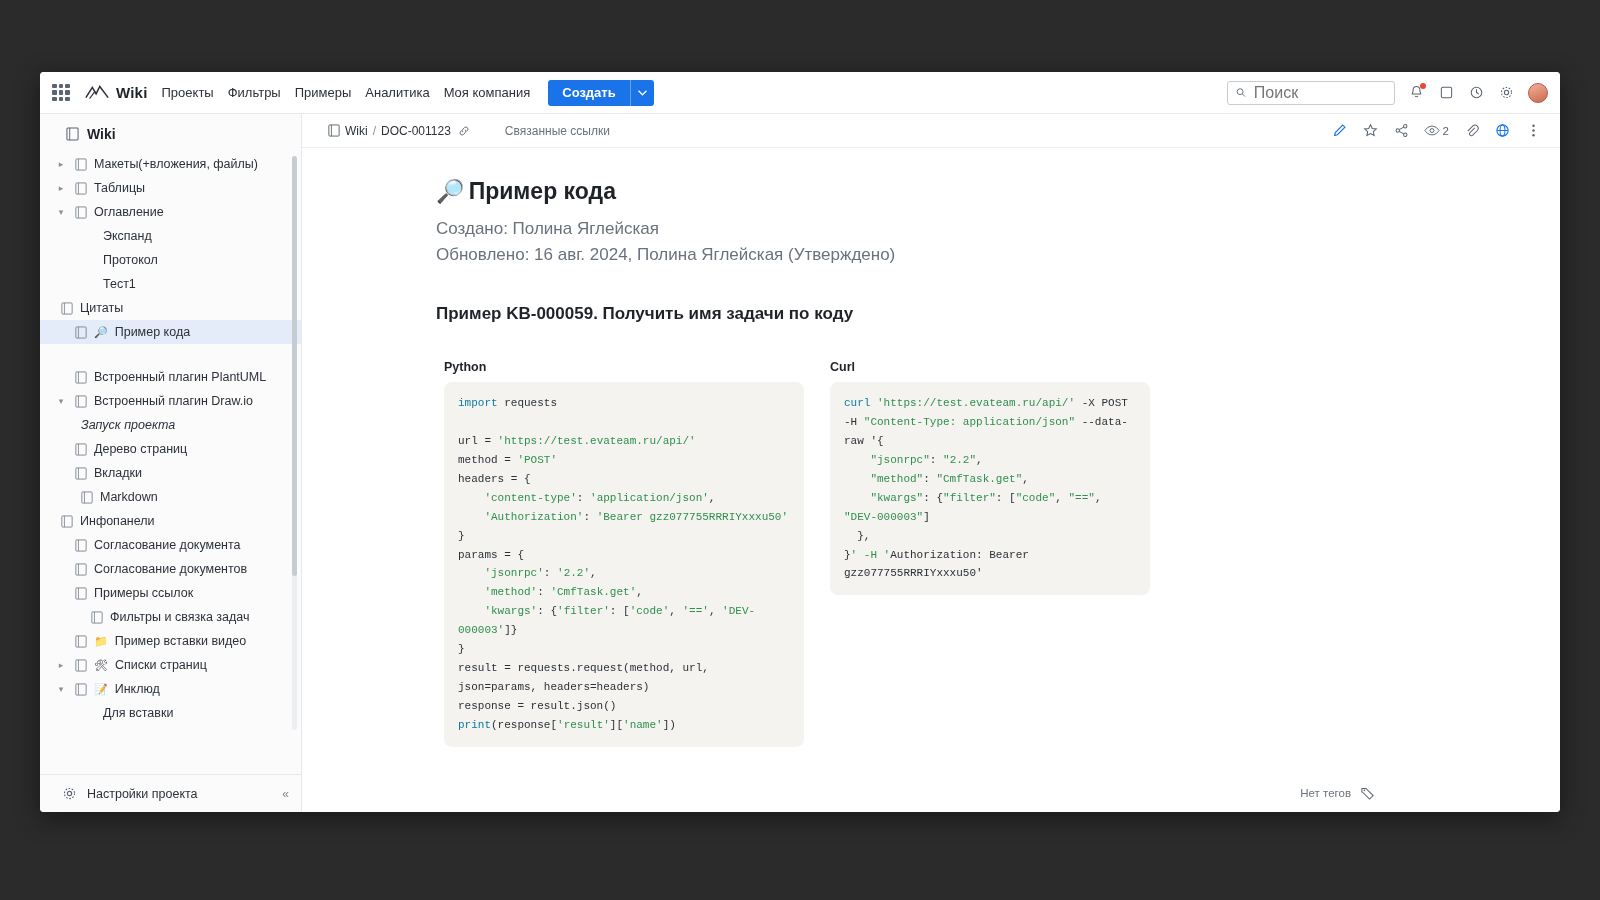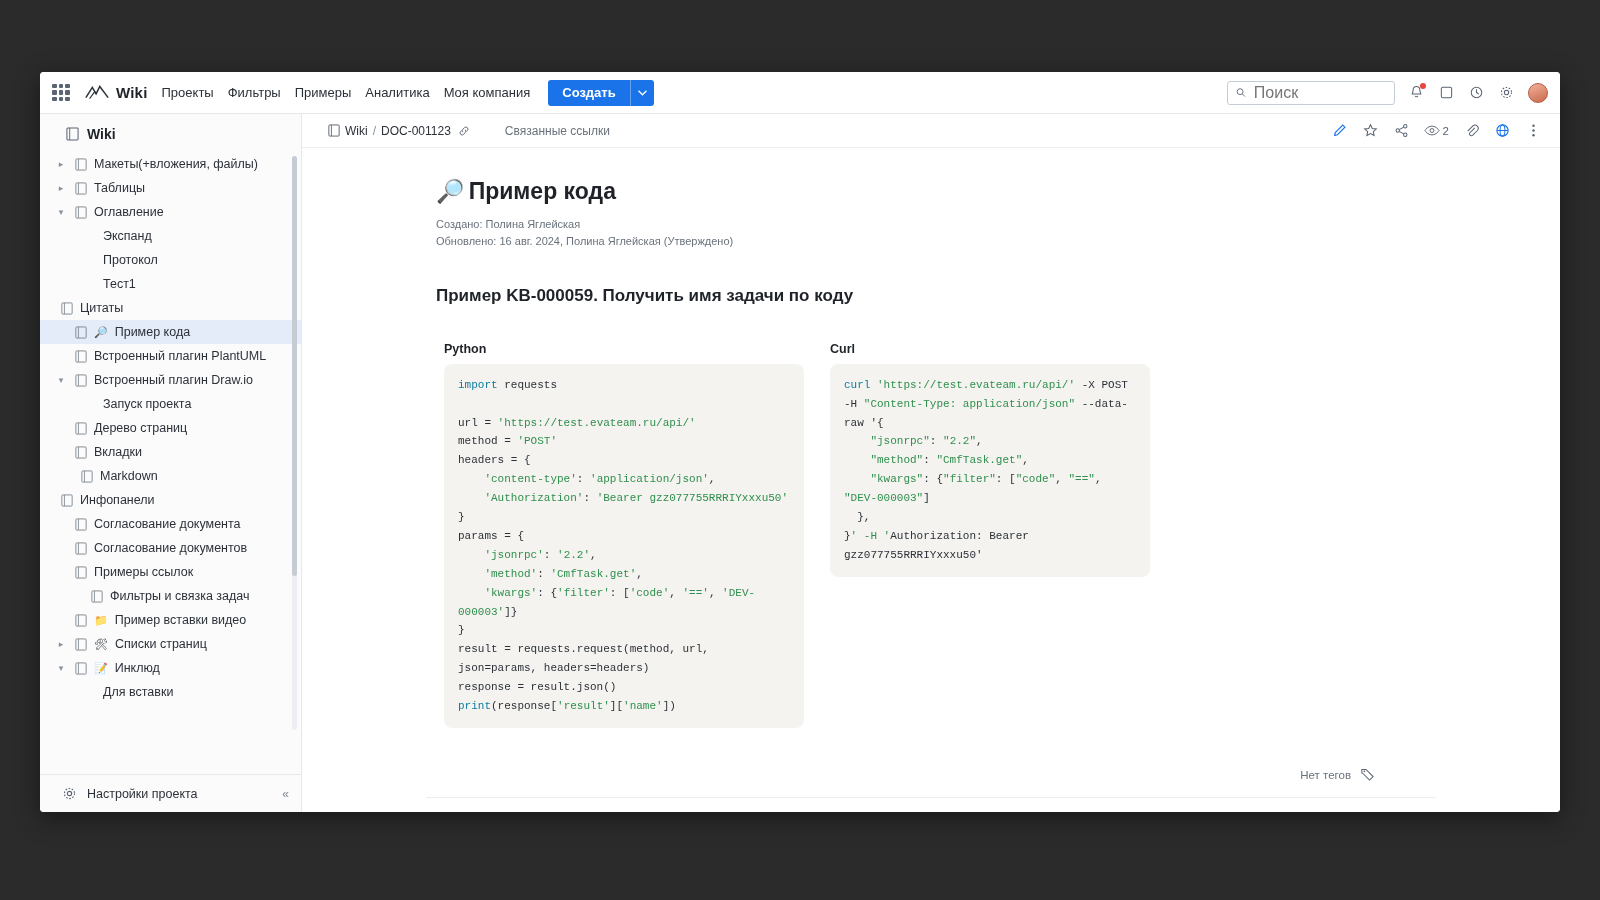--- a/index.html
+++ b/index.html
@@ -121,21 +121,21 @@
   .linked { font-size: 12px; color: #6a727c; cursor: pointer; margin-left: 22px; }
   .crumb-actions { margin-left: auto; display: flex; align-items: center; gap: 14px; color: #5a6472; }
   .viewcount { display: flex; align-items: center; gap: 3px; font-size: 11.5px; color: #5a6472; cursor: pointer; }
 
   .content { flex: 1; overflow: hidden; padding: 18px 0 0 0; position: relative; }
   .doc-wrap { width: 1010px; margin: 0 auto; padding-left: 10px; }
   h1.title {
     font-size: 23px; line-height: 1.2; margin: 12px 0 10px 0; color: #1f2329; font-weight: 700;
     display: flex; align-items: center; gap: 4px;
   }
-  .meta { font-size: 11px; color: #6a727c; line-height: 1.55; }
+  .meta { font-size: 17px; color: #6a727c; line-height: 1.55; }
   h2.sub { font-size: 17px; color: #1f2329; font-weight: 600; margin: 36px 0 0 0; }
 
   .code-cols { display: flex; gap: 26px; margin-top: 36px; padding-left: 8px; }
   .code-col { }
   .code-col.python { width: 360px; }
   .code-col.curl { width: 320px; }
   .code-label { font-size: 12.5px; font-weight: 700; color: #1f2329; margin-bottom: 8px; }
   pre.code {
     background: #f4f3ef; margin: 0; padding: 12px 14px;
     font-family: "Liberation Mono", "DejaVu Sans Mono", monospace;
@@ -302,41 +302,41 @@
               <span class="caret"></span>
               <span class="doc">
                 <svg width="12" height="13" viewBox="0 0 14 15">
                   <rect x="1" y="1" width="12" height="13" rx="1" fill="none" stroke="#7f8893" stroke-width="1.1"></rect>
                   <path d="M4 1v13" stroke="#7f8893" stroke-width="1"></path>
                 </svg>
               </span>
               <span class="emoji">🔎</span>
               <span>Пример кода</span>
             </div>
-            <div class="sb-item" style="padding-left: 14px;">
+            <div class="sb-item" style="padding-left: 14px; margin-top: 21px;">
               <span class="caret"></span>
               <span class="doc">
                 <svg width="12" height="13" viewBox="0 0 14 15">
                   <rect x="1" y="1" width="12" height="13" rx="1" fill="none" stroke="#7f8893" stroke-width="1.1"></rect>
                   <path d="M4 1v13" stroke="#7f8893" stroke-width="1"></path>
                 </svg>
               </span>
               <span>Встроенный плагин PlantUML</span>
             </div>
             <div class="sb-item" style="padding-left: 14px;">
               <span class="caret">▾</span>
               <span class="doc">
                 <svg width="12" height="13" viewBox="0 0 14 15">
                   <rect x="1" y="1" width="12" height="13" rx="1" fill="none" stroke="#7f8893" stroke-width="1.1"></rect>
                   <path d="M4 1v13" stroke="#7f8893" stroke-width="1"></path>
                 </svg>
               </span>
               <span>Встроенный плагин Draw.io</span>
             </div>
-            <div class="sb-item" style="padding-left: 42px;">
+            <div class="sb-item" style="padding-left: 20px; font-style: italic;">
               <span class="caret"></span>
               <span>Запуск проекта</span>
             </div>
             <div class="sb-item" style="padding-left: 14px;">
               <span class="caret"></span>
               <span class="doc">
                 <svg width="12" height="13" viewBox="0 0 14 15">
                   <rect x="1" y="1" width="12" height="13" rx="1" fill="none" stroke="#7f8893" stroke-width="1.1"></rect>
                   <path d="M4 1v13" stroke="#7f8893" stroke-width="1"></path>
                 </svg>

